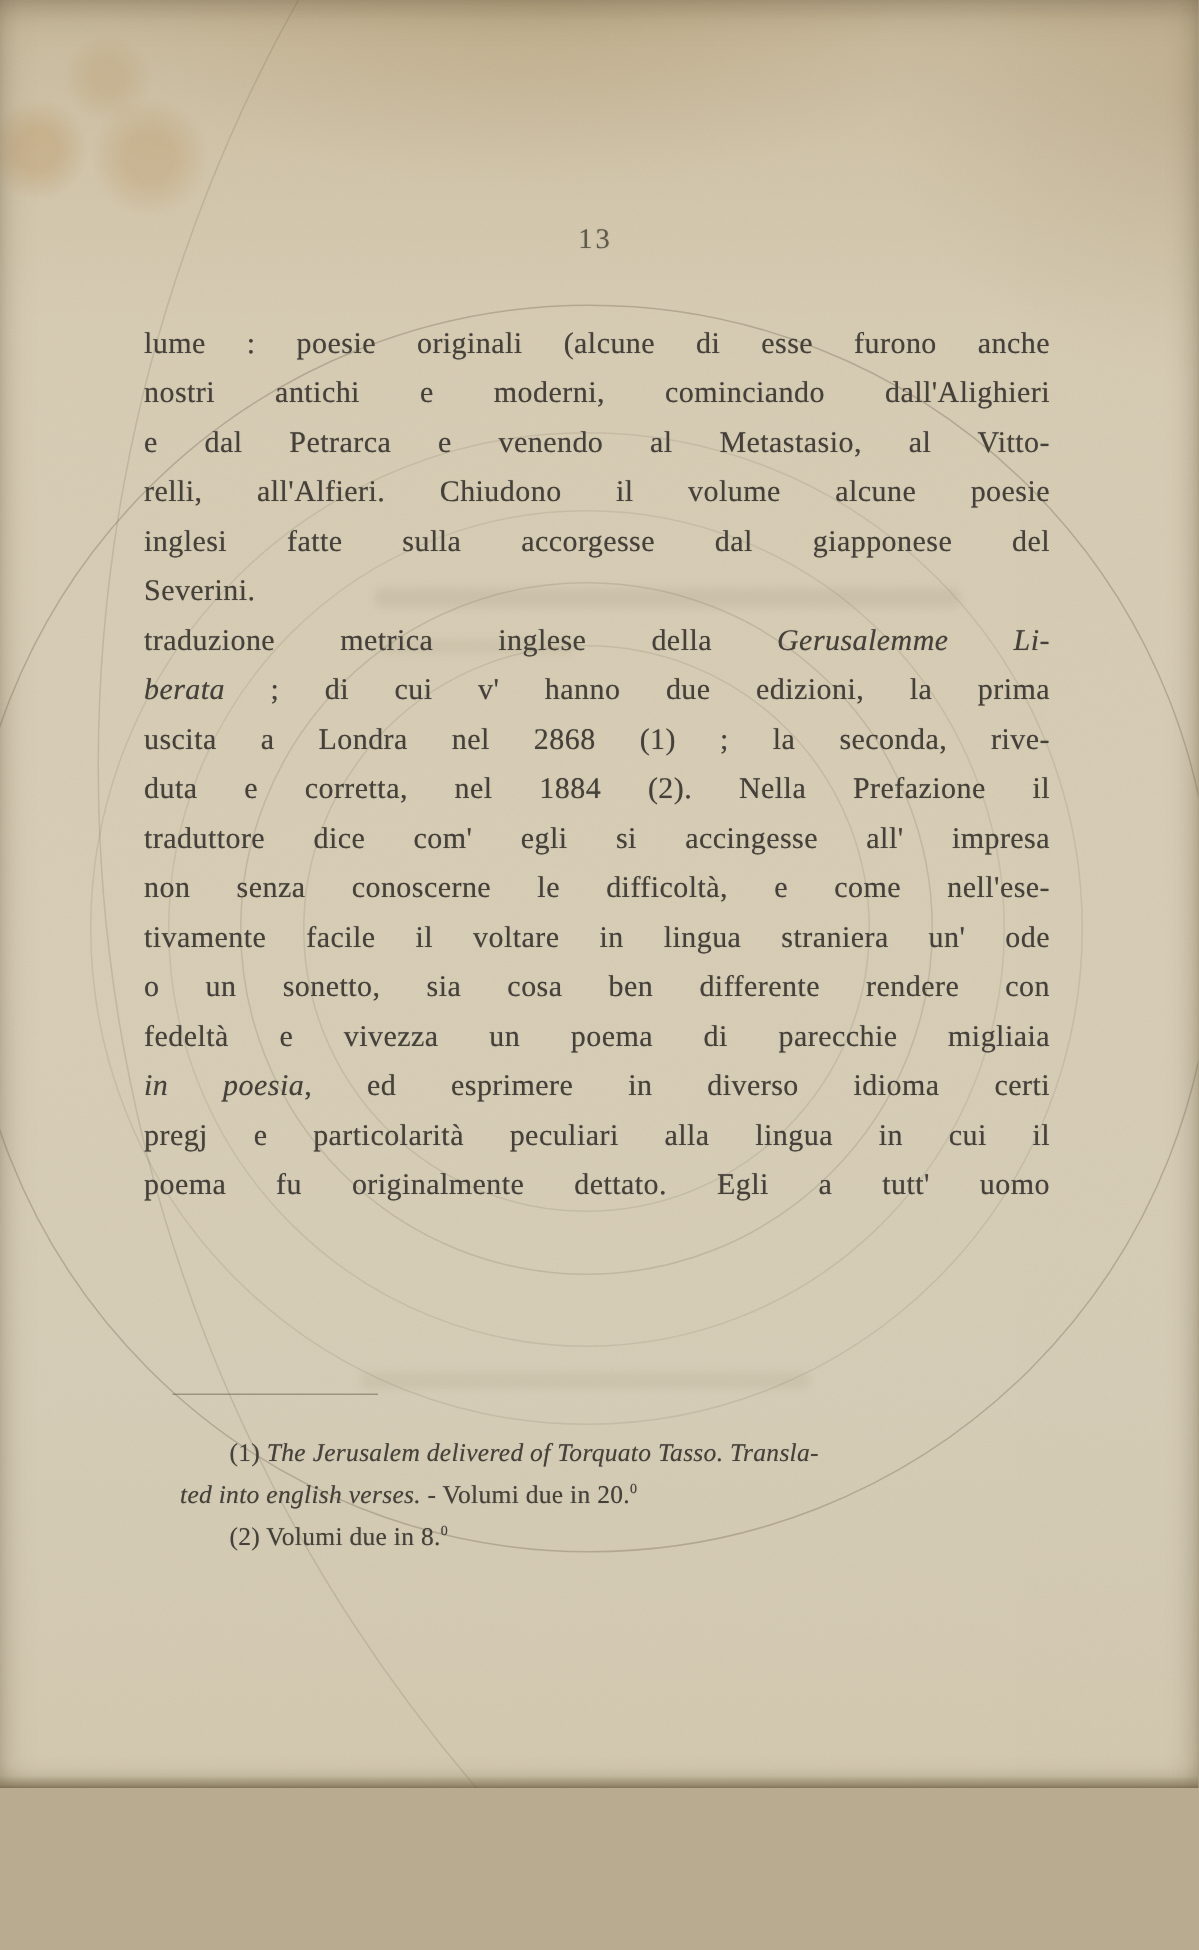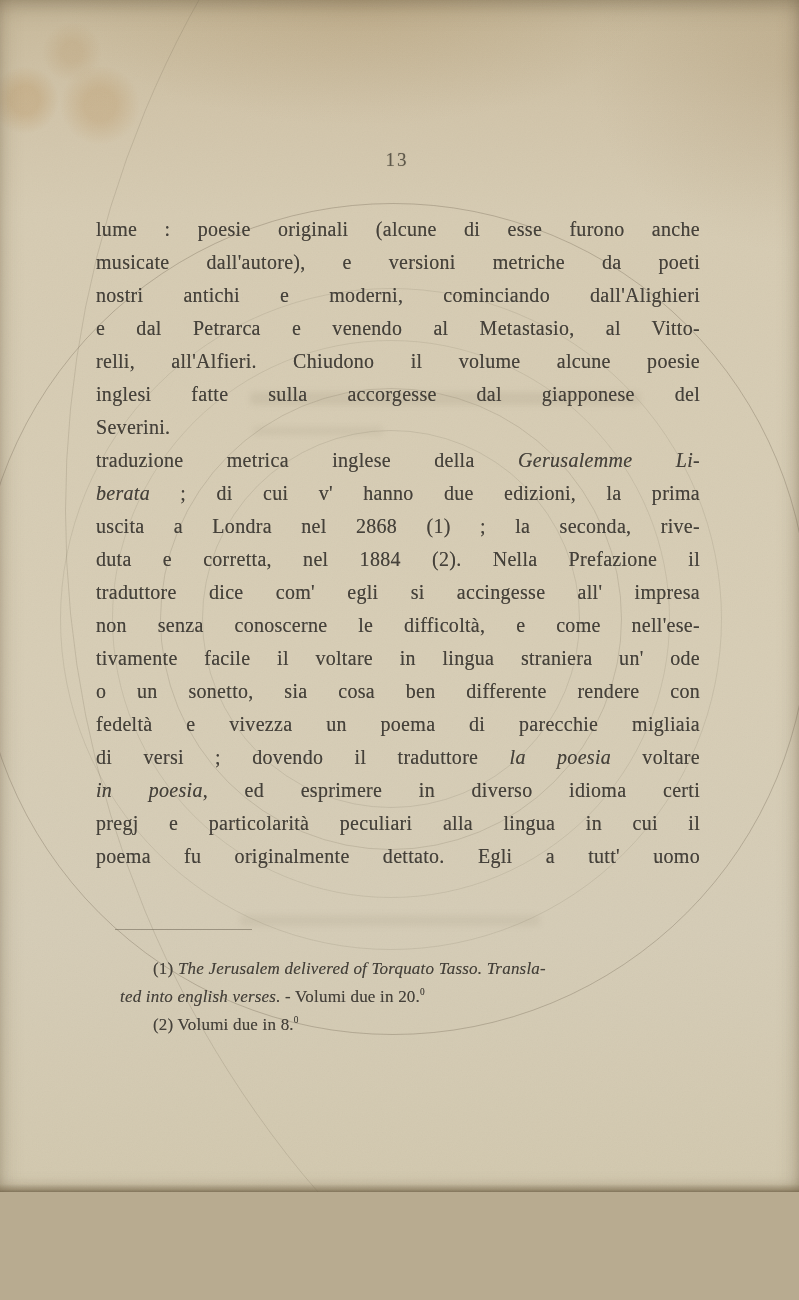--- a/index.html
+++ b/index.html
@@ -80,36 +80,34 @@
   <div class="ring r5"></div>
 
   <div class="ghost g1"></div>
   <div class="ghost g2"></div>
   <div class="ghost g3"></div>
 
   <div class="pagenum">13</div>
 
   <div class="body">
       <div class="bline just"><span>lume : poesie originali (alcune di esse furono anche</span></div>
-      <div class="bline just"><span>musicate dall'autore), e versioni metriche da poeti</span></div>
       <div class="bline just"><span>nostri antichi e moderni, cominciando dall'Alighieri</span></div>
       <div class="bline just"><span>e dal Petrarca e venendo al Metastasio, al Vitto-</span></div>
       <div class="bline just"><span>relli, all'Alfieri. Chiudono il volume alcune poesie</span></div>
       <div class="bline just"><span>inglesi fatte sulla accorgesse dal giapponese del</span></div>
       <div class="bline"><span>Severini.</span></div>
       <div class="bline just"><span>traduzione metrica inglese della </span><i>Gerusalemme Li-</i></div>
       <div class="bline just"><i>berata</i><span> ; di cui v' hanno due edizioni, la prima</span></div>
       <div class="bline just"><span>uscita a Londra nel 2868 (1) ; la seconda, rive-</span></div>
       <div class="bline just"><span>duta e corretta, nel 1884 (2). Nella Prefazione il</span></div>
       <div class="bline just"><span>traduttore dice com' egli si accingesse all' impresa</span></div>
       <div class="bline just"><span>non senza conoscerne le difficoltà, e come nell'ese-</span></div>
       <div class="bline just"><span>tivamente facile il voltare in lingua straniera un' ode</span></div>
       <div class="bline just"><span>o un sonetto, sia cosa ben differente rendere con</span></div>
       <div class="bline just"><span>fedeltà e vivezza un poema di parecchie migliaia</span></div>
-      <div class="bline just"><span>di versi ; dovendo il traduttore </span><i>la poesia</i><span> voltare</span></div>
       <div class="bline just"><i>in poesia</i><span>, ed esprimere in diverso idioma certi</span></div>
       <div class="bline just"><span>pregj e particolarità peculiari alla lingua in cui il</span></div>
       <div class="bline just"><span>poema fu originalmente dettato. Egli a tutt' uomo</span></div>
     </div>
 
   <div class="fnrule"></div>
 
   <div class="footnotes">
       <div class="fline" style="text-indent: 33px;"><span>(1) </span><i>The Jerusalem delivered of Torquato Tasso. Transla-</i></div>
       <div class="fline"><i>ted into english verses.</i><span> - Volumi due in 20.</span><span><sup>0</sup></span></div>

